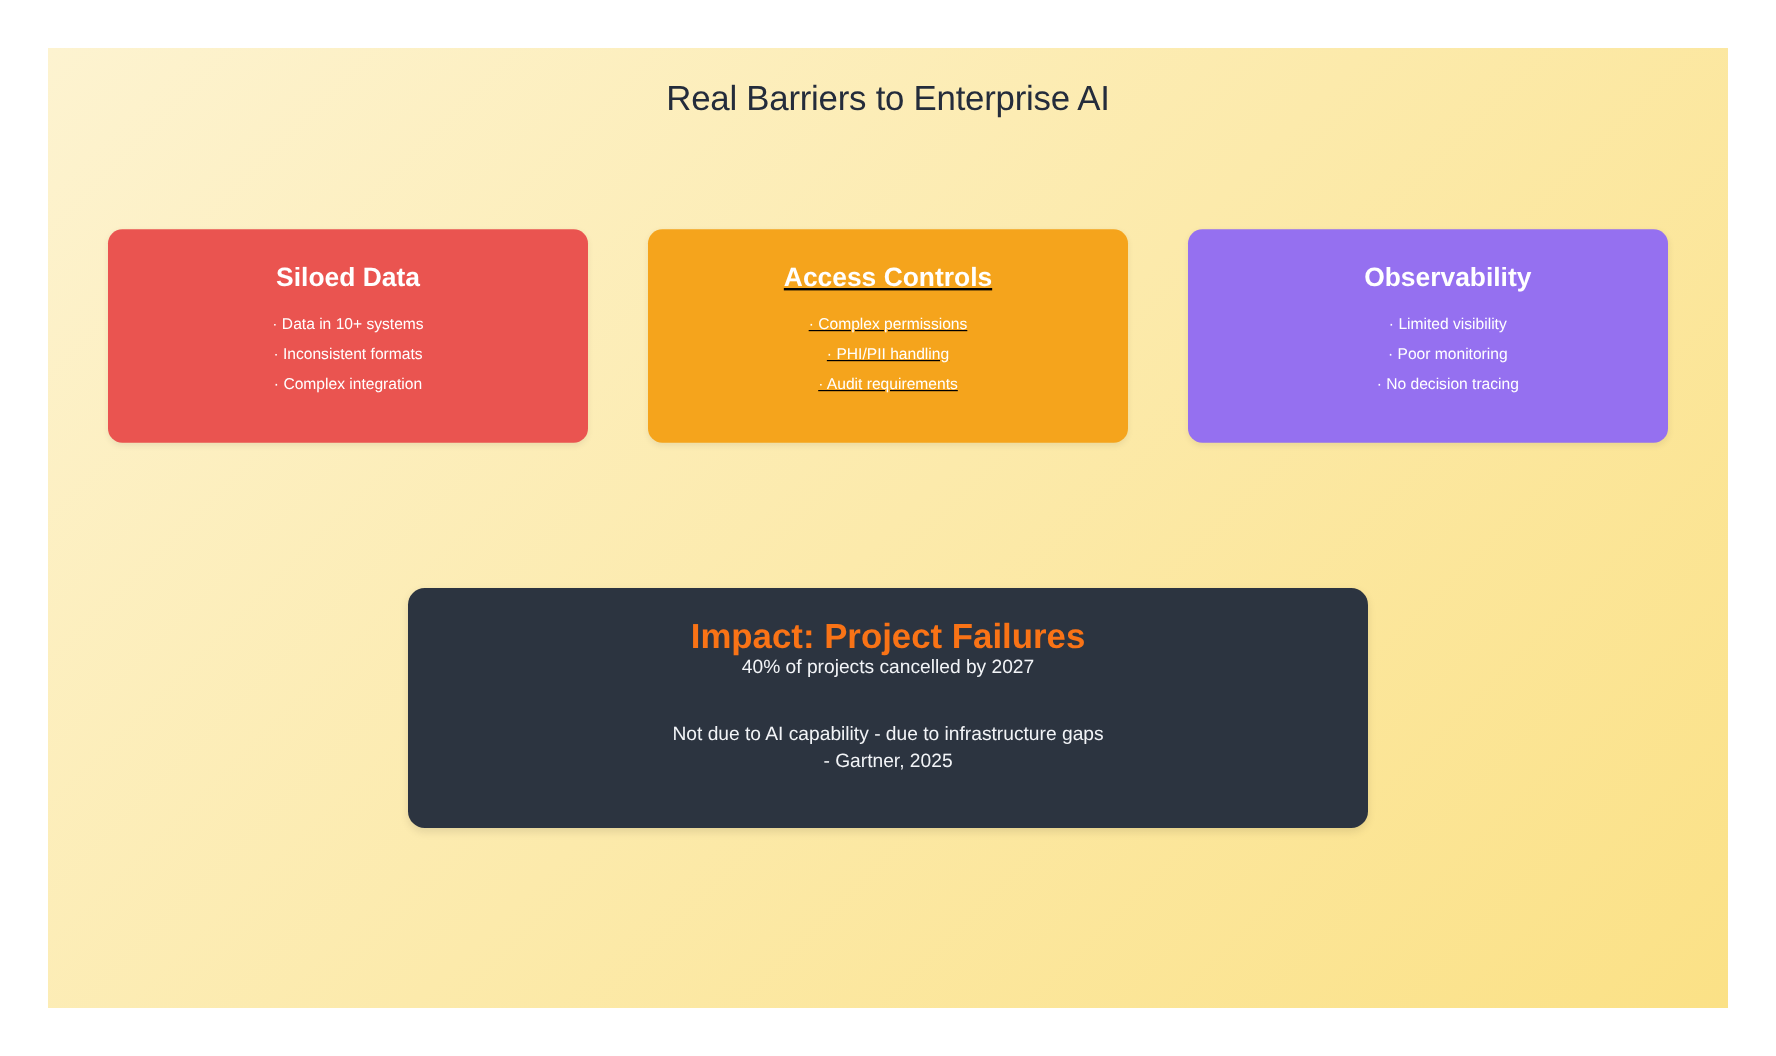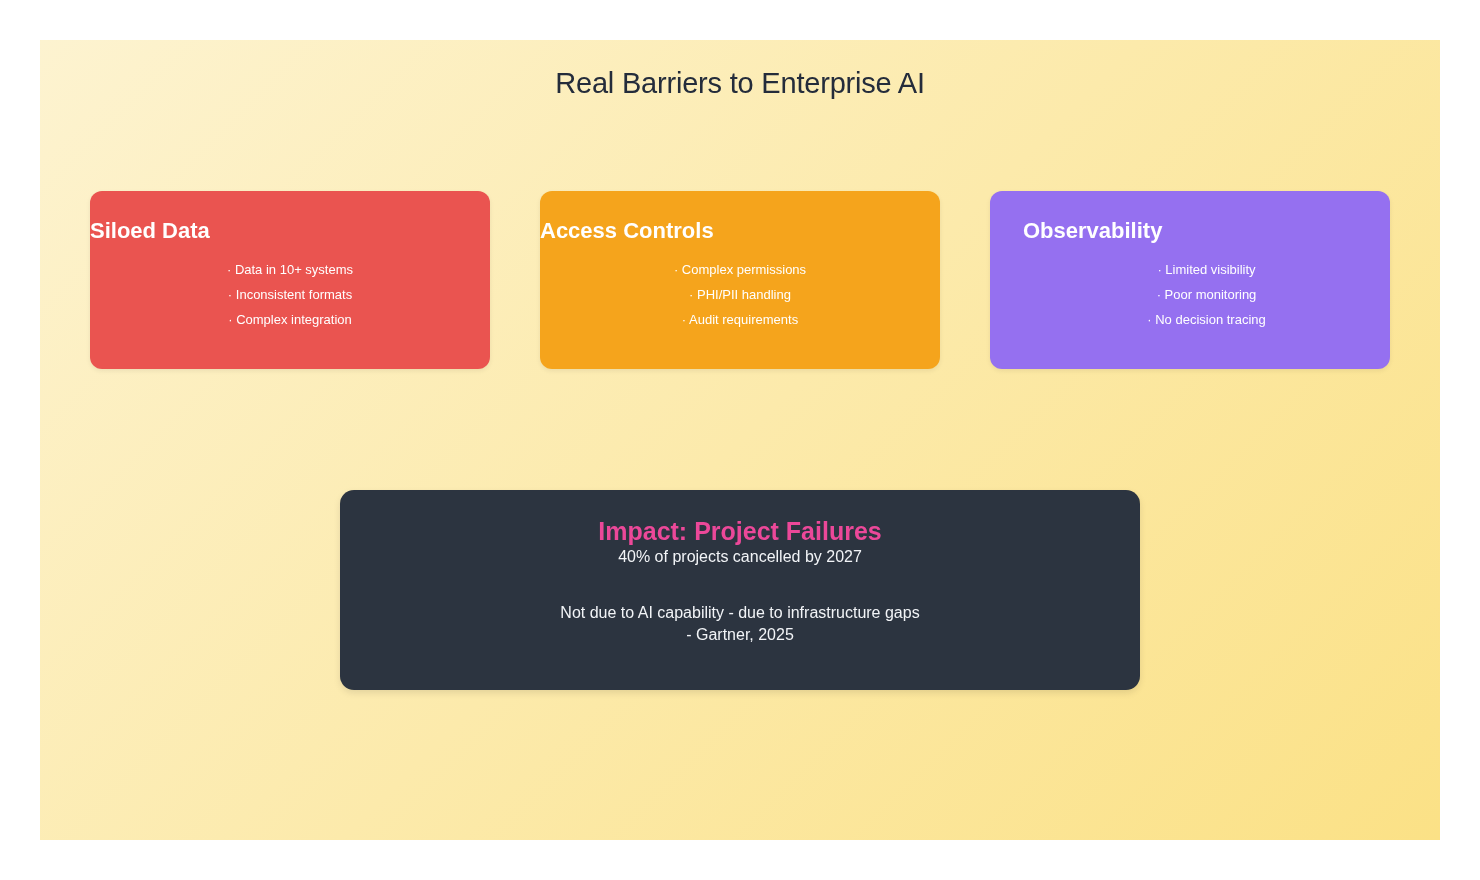--- a/index.html
+++ b/index.html
@@ -57,21 +57,21 @@
   .barrier-card {
     width: 400px;
     height: 178px;
     border-radius: 12px;
     box-sizing: border-box;
     padding-top: 27px;
     position: relative;
     box-shadow: 0 2px 5px rgba(0,0,0,0.07);
   }
   .barrier-card-title {
-    text-align: left;
+    text-align: center;
     font-size: 22px;
     font-weight: bold;
     color: #ffffff;
     line-height: 26px;
     white-space: nowrap;
   }
   .barrier-card-bullets {
     margin-top: 13px;
   }
   .barrier-bullet {
@@ -90,23 +90,23 @@
     width: 800px;
     height: 200px;
     border-radius: 14px;
     background: #2c3440;
     box-sizing: border-box;
     padding-top: 26px;
     box-shadow: 0 3px 7px rgba(0,0,0,0.10);
   }
   #impact-title {
     text-align: center;
-    font-size: 25px;
+    font-size: 29px;
     font-weight: bold;
-    color: #ec4899;
+    color: #f97316;
     line-height: 30px;
     white-space: nowrap;
   }
   .impact-line {
     text-align: center;
     font-size: 16px;
     color: #f2f4f7;
     line-height: 22px;
     white-space: nowrap;
   }
@@ -125,21 +125,21 @@
 
     <div class="barrier-card" id="card-0" style="background: rgb(234, 84, 80);">
       <div class="barrier-card-title">Siloed Data</div>
       <div class="barrier-card-bullets">
         <div class="barrier-bullet">· Data in 10+ systems</div>
         <div class="barrier-bullet">· Inconsistent formats</div>
         <div class="barrier-bullet">· Complex integration</div>
       </div>
     </div>
 
-    <div class="barrier-card" id="card-1" style="background: rgb(245, 164, 28);">
+    <div class="barrier-card" id="card-1" style="background: rgb(245, 164, 28); text-decoration: underline;">
       <div class="barrier-card-title">Access Controls</div>
       <div class="barrier-card-bullets">
         <div class="barrier-bullet">· Complex permissions</div>
         <div class="barrier-bullet">· PHI/PII handling</div>
         <div class="barrier-bullet">· Audit requirements</div>
       </div>
     </div>
 
     <div class="barrier-card" id="card-2" style="background: rgb(149, 112, 240); padding-left: 33px;">
       <div class="barrier-card-title">Observability</div>

